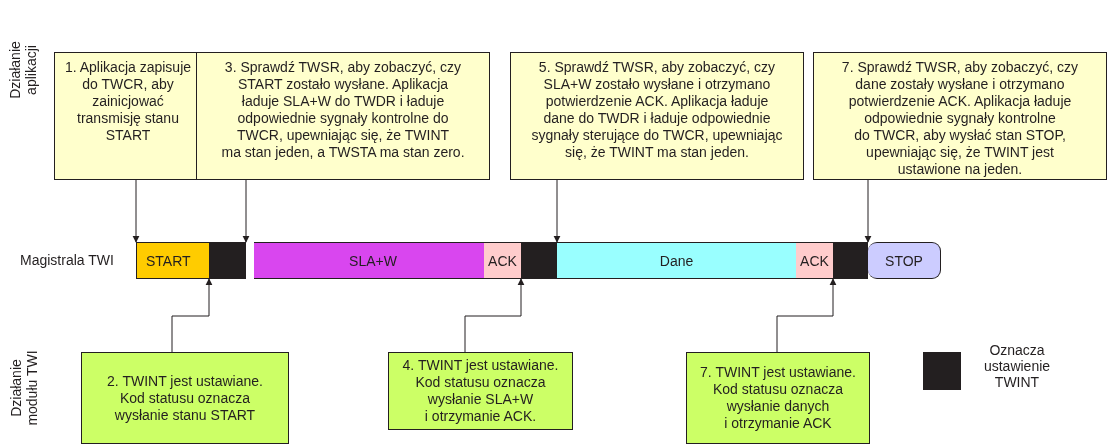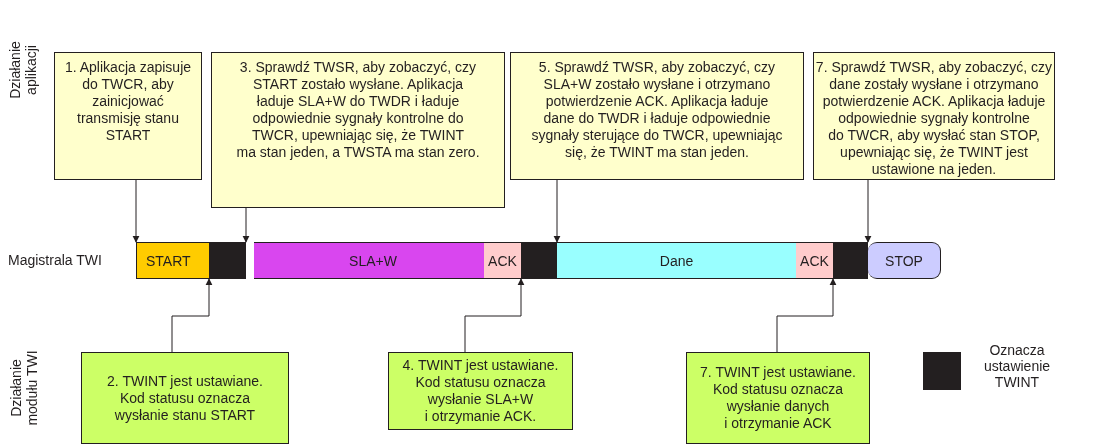--- a/index.html
+++ b/index.html
@@ -36,42 +36,42 @@
   <polyline points="656,132 656,169 557,169 557,242" fill="none" stroke="#231f20" stroke-width="1" marker-end="url(#arrow)"></polyline>
   <polyline points="960,132 960,169 868,169 868,242" fill="none" stroke="#231f20" stroke-width="1" marker-end="url(#arrow)"></polyline>
 
   <polyline points="172,352 172,316 209,316 209,279" fill="none" stroke="#231f20" stroke-width="1" marker-end="url(#arrow)"></polyline>
   <polyline points="465,352 465,316 521,316 521,279" fill="none" stroke="#231f20" stroke-width="1" marker-end="url(#arrow)"></polyline>
   <polyline points="777,352 777,316 833,316 833,279" fill="none" stroke="#231f20" stroke-width="1" marker-end="url(#arrow)"></polyline>
 </svg>
 
 <div class="vlabel" style="left:-22px; top:54px; width:90px; height:32px;">Działanie
 aplikacji</div>
-<div class="bus-label" style="left:8px; top:252px;">Magistrala TWI</div>
+<div class="bus-label" style="left:20px; top:252px;">Magistrala TWI</div>
 <div class="vlabel" style="left:-24px; top:372px; width:96px; height:32px;">Działanie
 modułu TWI</div>
 
 <div class="box app-box" style="left:54px; top:4px; width:148px; height:128px;">1. Aplikacja zapisuje
 do TWCR, aby
 zainicjować
 transmisję stanu
 START</div>
-<div class="box app-box" style="left:211px; top:4px; width:294px; height:156px;">3. Sprawdź TWSR, aby zobaczyć, czy
+<div class="box app-box" style="left:196px; top:4px; width:294px; height:128px;">3. Sprawdź TWSR, aby zobaczyć, czy
 START zostało wysłane. Aplikacja
 ładuje SLA+W do TWDR i ładuje
 odpowiednie sygnały kontrolne do
 TWCR, upewniając się, że TWINT
 ma stan jeden, a TWSTA ma stan zero.</div>
 <div class="box app-box" style="left:510px; top:4px; width:294px; height:128px;">5. Sprawdź TWSR, aby zobaczyć, czy
 SLA+W zostało wysłane i otrzymano
 potwierdzenie ACK. Aplikacja ładuje
 dane do TWDR i ładuje odpowiednie
 sygnały sterujące do TWCR, upewniając
 się, że TWINT ma stan jeden.</div>
-<div class="box app-box" style="left:813px; top:4px; width:242px; height:128px;">7. Sprawdź TWSR, aby zobaczyć, czy
+<div class="box app-box" style="left:813px; top:4px; width:294px; height:128px;">7. Sprawdź TWSR, aby zobaczyć, czy
 dane zostały wysłane i otrzymano
 potwierdzenie ACK. Aplikacja ładuje
 odpowiednie sygnały kontrolne
 do TWCR, aby wysłać stan STOP,
 upewniając się, że TWINT jest
 ustawione na jeden.</div>
 
 <div id="bus">
   <div class="seg" style="left: 136px; width: 74px; border-left: 1px solid rgb(35, 31, 32); background: rgb(255, 204, 0);">
     <span class="seg-label" style="text-align:left; padding-left:9px;">START</span>

